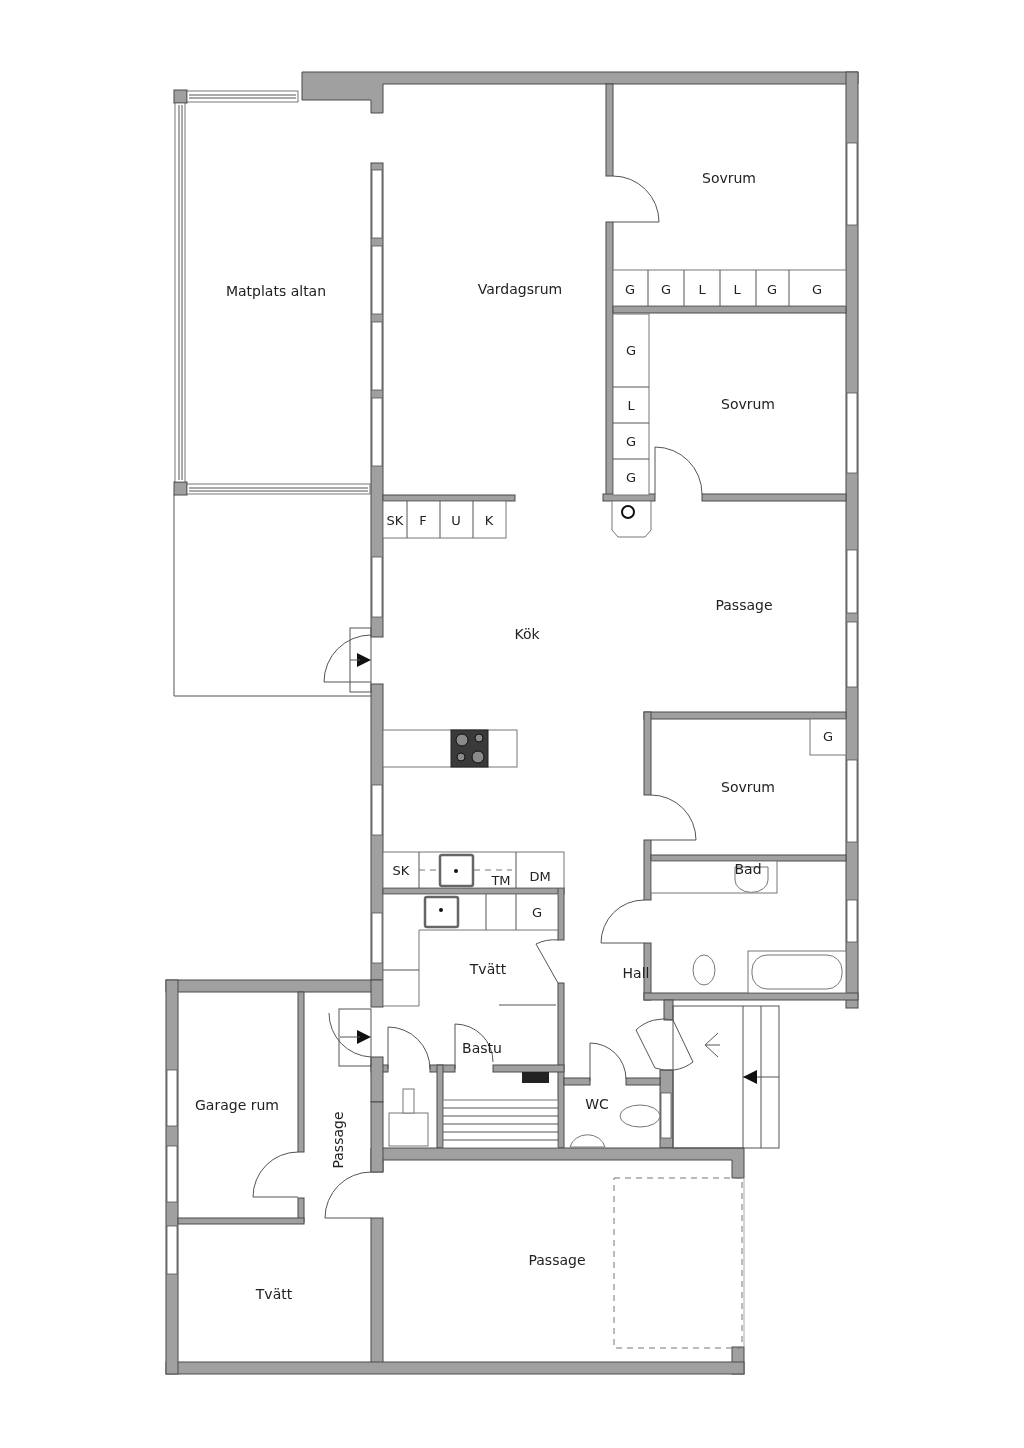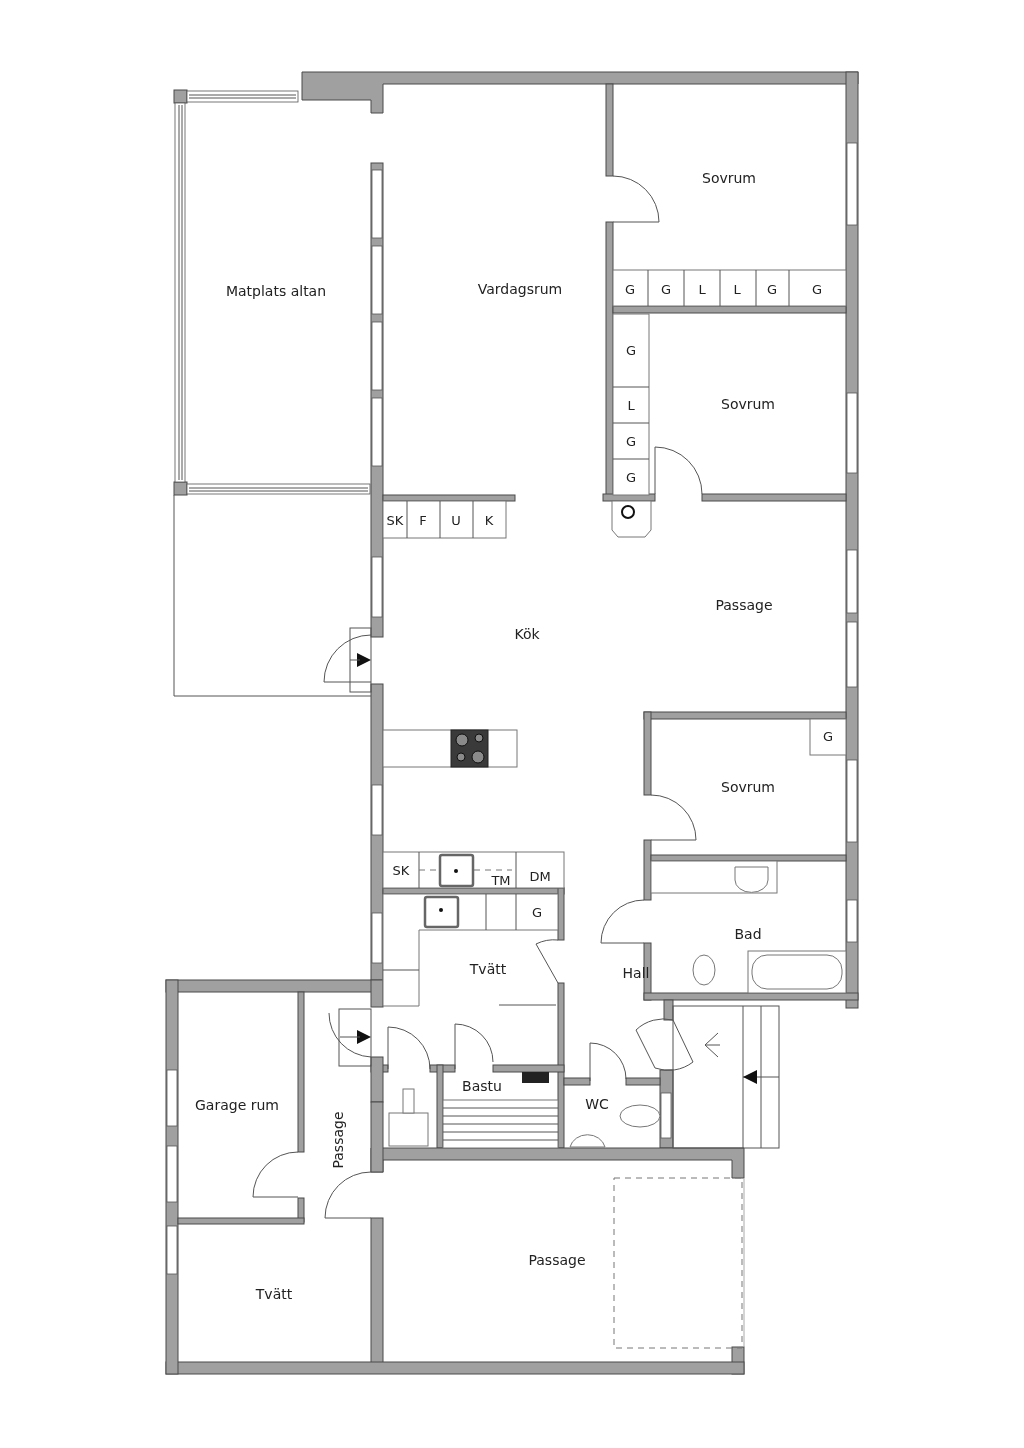--- a/index.html
+++ b/index.html
@@ -231,24 +231,24 @@
 </svg>
 
 <div id="labels">
   <span class="label" style="left:276px;top:291px">Matplats altan</span>
   <span class="label" style="left:520px;top:289px">Vardagsrum</span>
   <span class="label" style="left:729px;top:178px">Sovrum</span>
   <span class="label" style="left:748px;top:404px">Sovrum</span>
   <span class="label" style="left:744px;top:605px">Passage</span>
   <span class="label" style="left:527px;top:634px">Kök</span>
   <span class="label" style="left:748px;top:787px">Sovrum</span>
-  <span class="label" style="left:748px;top:934px">Bad</span>
+  <span class="label" style="left:748px;top:869px">Bad</span>
   <span class="label" style="left:488px;top:969px">Tvätt</span>
   <span class="label" style="left:636px;top:973px">Hall</span>
-  <span class="label" style="left:482px;top:1086px">Bastu</span>
+  <span class="label" style="left:482px;top:1048px">Bastu</span>
   <span class="label" style="left:597px;top:1104px">WC</span>
   <span class="label" style="left:237px;top:1105px">Garage rum</span>
   <span class="label vlabel" style="left:338px;top:1140px">Passage</span>
   <span class="label" style="left:274px;top:1294px">Tvätt</span>
   <span class="label" style="left:557px;top:1260px">Passage</span>
 
   <span class="clabel" style="left:630px;top:289px">G</span>
   <span class="clabel" style="left:666px;top:289px">G</span>
   <span class="clabel" style="left:702px;top:289px">L</span>
   <span class="clabel" style="left:737px;top:289px">L</span>

